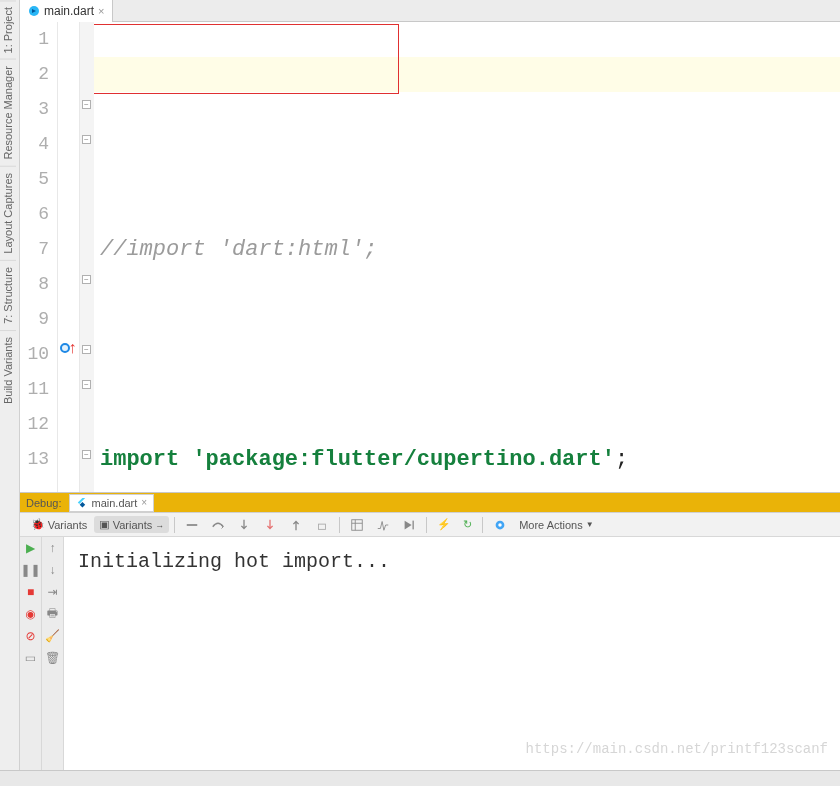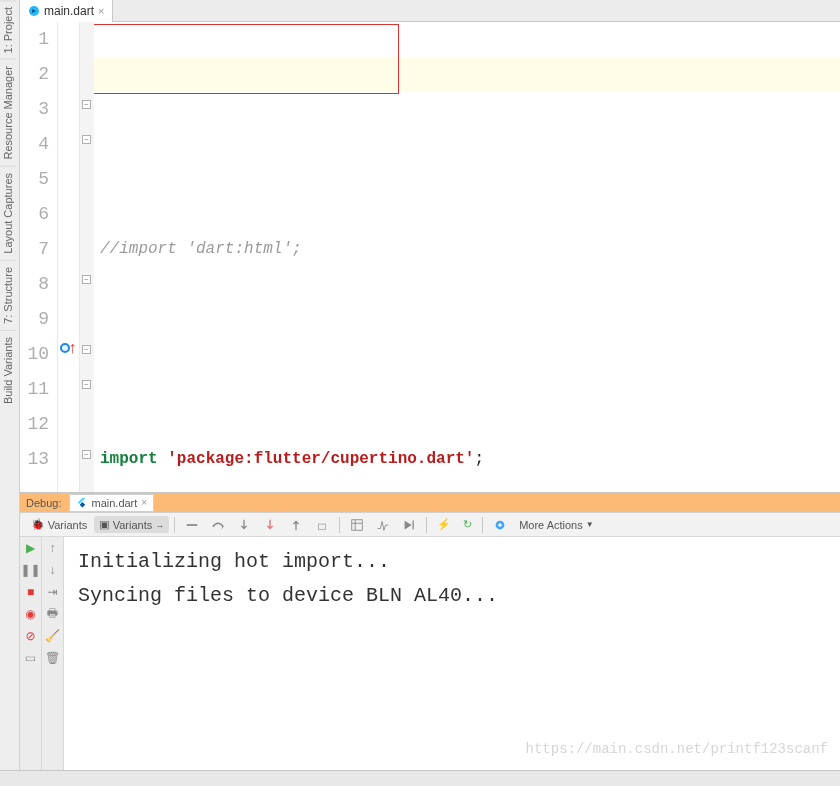--- a/index.html
+++ b/index.html
@@ -89,38 +89,38 @@
   border: 1px solid #b0b0b0;
   background: #fff;
   font-size: 8px;
   line-height: 7px;
   text-align: center;
   color: #888;
 }
 .code {
   flex: 1;
   position: relative;
-  font-size: 16px;
+  font-size: 22px;
   line-height: 35px;
   white-space: pre;
   padding-left: 6px;
   overflow: hidden;
 }
 .line { height: 35px; }
 .gutter .line { font-size: 18px; line-height: 35px; }
 .hl-line { background: #fffde7; position: absolute; left: 0; right: 0; height: 35px; z-index: 0; }
 .redbox {
   position: absolute;
   border: 1px solid #e03030;
   pointer-events: none;
   z-index: 5;
 }
 .c-comment { color: #9b9b9b; font-style: italic; }
 .c-keyword { color: #15803d; font-weight: bold; }
-.c-string { color: #b91c1c; font-weight: bold; }
+.c-string { color: #15803d; font-weight: bold; }
 .c-black { color: #222; }
 .gmark {
   position: absolute;
   left: 2px;
   font-size: 13px;
 }
 .bp-circle {
   width: 10px; height: 10px;
   border: 2px solid #1e88e5;
   border-radius: 50%;
@@ -137,21 +137,21 @@
   border-top: 1px solid #c8c8c8;
   display: flex;
   flex-direction: column;
 }
 .debug-header {
   height: 20px;
   display: flex;
   align-items: center;
   gap: 8px;
   padding: 0 6px;
-  background: #fdba74;
+  background: #eab308;
   border-bottom: 1px solid #d0d0d0;
   font-size: 11px;
   color: #555;
 }
 .debug-header .lbl { font-weight: normal; }
 .debug-tab {
   display: flex; align-items: center; gap: 4px;
   padding: 0 6px;
   background: #fff;
   border: 1px solid #d0d0d0;
@@ -407,19 +407,18 @@
     <div class="debug-left2">
       <div class="dbg-icon" style="color:#888;">↑</div>
       <div class="dbg-icon" style="color:#888;">↓</div>
       <div class="dbg-icon" style="color:#888;">⇥</div>
       <div class="dbg-icon" style="color:#888;">🖶</div>
       <div class="dbg-icon" style="color:#888;">🧹</div>
       <div class="dbg-icon" style="color:#888;">🗑</div>
     </div>
     <div class="console-out">
       <div>Initializing hot import...</div>
-      <div>Syncing files to device BLN AL40...</div>
       <div class="watermark">https://main.csdn.net/printf123scanf</div>
     </div>
   </div>
 </div>
 
 <div class="status-bar"></div>
 
 </body></html>

